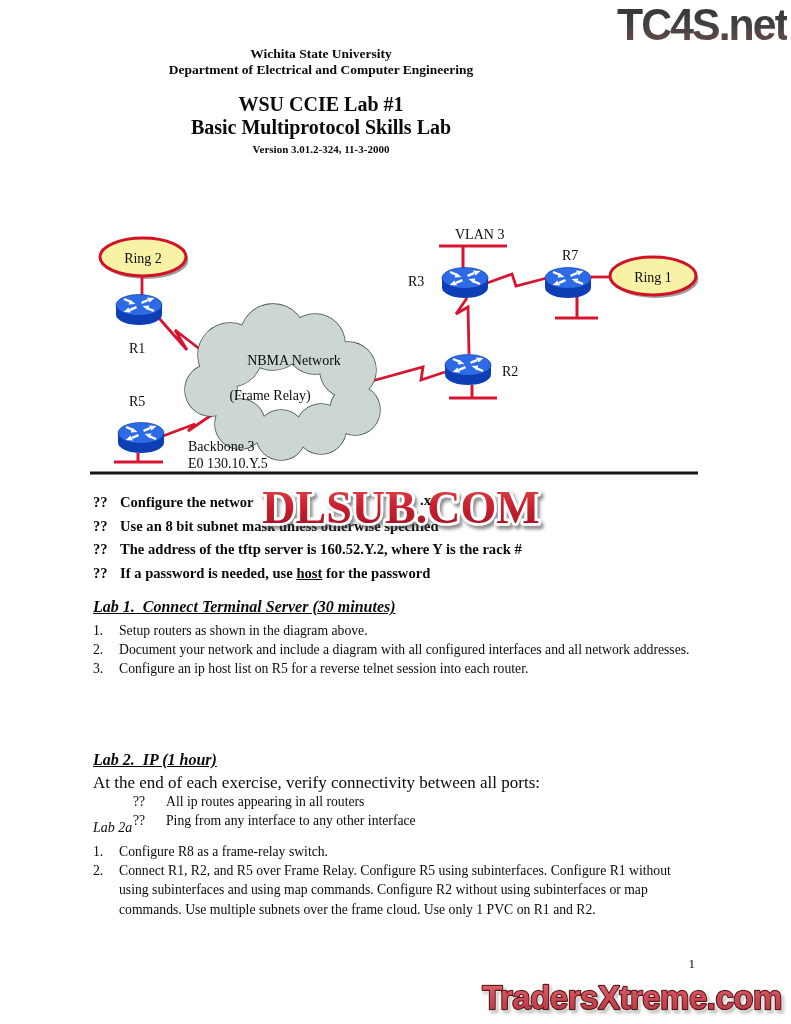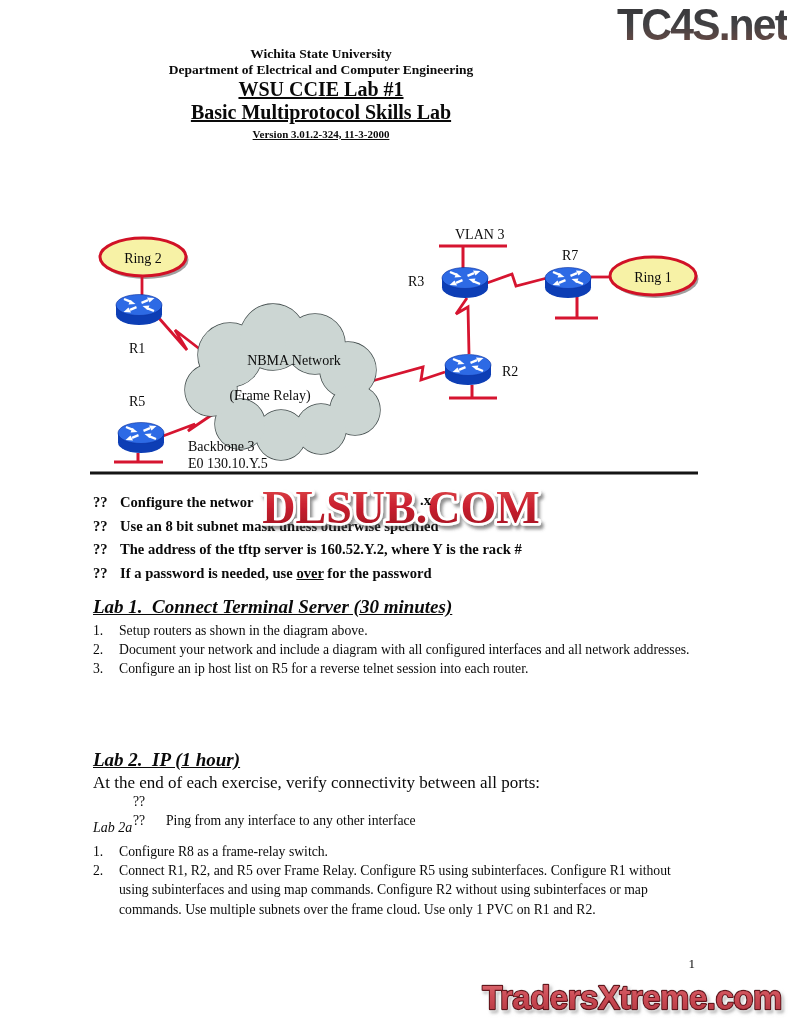--- a/index.html
+++ b/index.html
@@ -10,21 +10,21 @@
   .tc4s{position:absolute;top:0px;right:4px;font-family:"Liberation Sans",sans-serif;
         font-weight:bold;font-size:45px;line-height:50px;letter-spacing:-2px;
         background:linear-gradient(180deg,#343436 0%,#414144 48%,#5e4743 78%,#8a5c52 100%);
         -webkit-background-clip:text;background-clip:text;color:transparent;
         transform:scaleX(.95);transform-origin:right top;}
 
   
   .header{position:absolute;top:46px;left:0;width:642px;text-align:center;}
   .h-small{font-weight:bold;font-size:13.5px;line-height:16px;}
   .h-big{font-weight:bold;font-size:20px;line-height:23px;}
-  .h-titleblock{text-decoration:underline;}
+  .h-titleblock{margin-top:15px;}
   .h-version{font-weight:bold;font-size:11px;line-height:16px;margin-top:2px;}
 
   .diagram{position:absolute;left:85px;top:222px;width:620px;height:256px;}
   .dlabel{font-family:"Liberation Serif",serif;font-size:14px;fill:#0c0c0c;}
 
   
   .notes{position:absolute;left:93px;top:491px;width:608px;z-index:10;}
   .note-row{display:flex;height:23.6px;font-weight:bold;font-size:14.6px;line-height:23.6px;}
   .note-marker{width:27px;flex-shrink:0;}
   .u{text-decoration:underline;}
@@ -32,21 +32,21 @@
   .frag-x{position:absolute;left:420px;top:492px;font-weight:bold;font-size:14.6px;z-index:30;}
 
   .wm-dlsub{position:absolute;left:248px;top:478px;z-index:20;}
   .wm-traders{position:absolute;left:473px;top:970px;z-index:20;}
 
   
   .section{position:absolute;left:93px;width:608px;}
   .sec-lab1{top:597px;}
   .sec-lab2{top:714px;margin-top:36px;}
   .sec-lab2a{top:818px;}
-  .lab-heading{font-weight:bold;font-style:italic;font-size:19px;line-height:19px;
+  .lab-heading{font-weight:bold;font-style:italic;font-size:16px;line-height:19px;
                text-decoration:underline;white-space:pre-wrap;}
   .lab-heading-small{font-weight:normal;font-style:italic;font-size:14px;line-height:19px;
                white-space:pre-wrap;}
   .items{margin-top:5px;}
   .item-row{display:flex;font-size:13.7px;line-height:19.2px;}
   .item-num{width:26px;flex-shrink:0;}
   .item-text{flex:1;}
   .intro{font-size:17px;line-height:19.2px;margin-top:4px;}
   .subitems{margin-top:0;padding-left:40px;}
   .sub-row{display:flex;font-size:13.7px;line-height:19.2px;}
@@ -167,21 +167,21 @@
     <div class="note-row">
       <span class="note-marker">??</span>
       <span>Use an 8 bit subnet mask unless otherwise specified</span>
     </div>
     <div class="note-row">
       <span class="note-marker">??</span>
       <span>The address of the tftp server is 160.52.Y.2, where Y is the rack #</span>
     </div>
     <div class="note-row">
       <span class="note-marker">??</span>
-      <span><span>If a password is needed, use </span><span class="u">over</span><span> for the password</span></span>
+      <span><span>If a password is needed, use </span><span class="u">host</span><span> for the password</span></span>
     </div>
   </div>
   <span class="frag-x">.x</span>
 
   <svg class="wm-dlsub" width="306" height="62" xmlns="http://www.w3.org/2000/svg">
     <defs>
       <linearGradient id="dlg" x1="0" y1="0" x2="0" y2="1">
         <stop offset="0" stop-color="#e05050"></stop>
           <stop offset="0.45" stop-color="#cb2130"></stop>
           <stop offset="1" stop-color="#9e1220"></stop>
@@ -210,20 +210,21 @@
       </div>
     </div>
   </div>
 
   <div class="section sec-lab2">
     <div class="lab-heading">Lab 2.  IP (1 hour)</div>
     <div class="intro">At the end of each exercise, verify connectivity between all ports:</div>
     <div class="subitems">
       <div class="sub-row">
         <span class="sub-marker">??</span>
+        <span>All ip routes appearing in all routers</span>
       </div>
       <div class="sub-row">
         <span class="sub-marker">??</span>
         <span>Ping from any interface to any other interface</span>
       </div>
     </div>
   </div>
 
   <div class="section sec-lab2a">
     <div class="lab-heading-small">Lab 2a</div>

